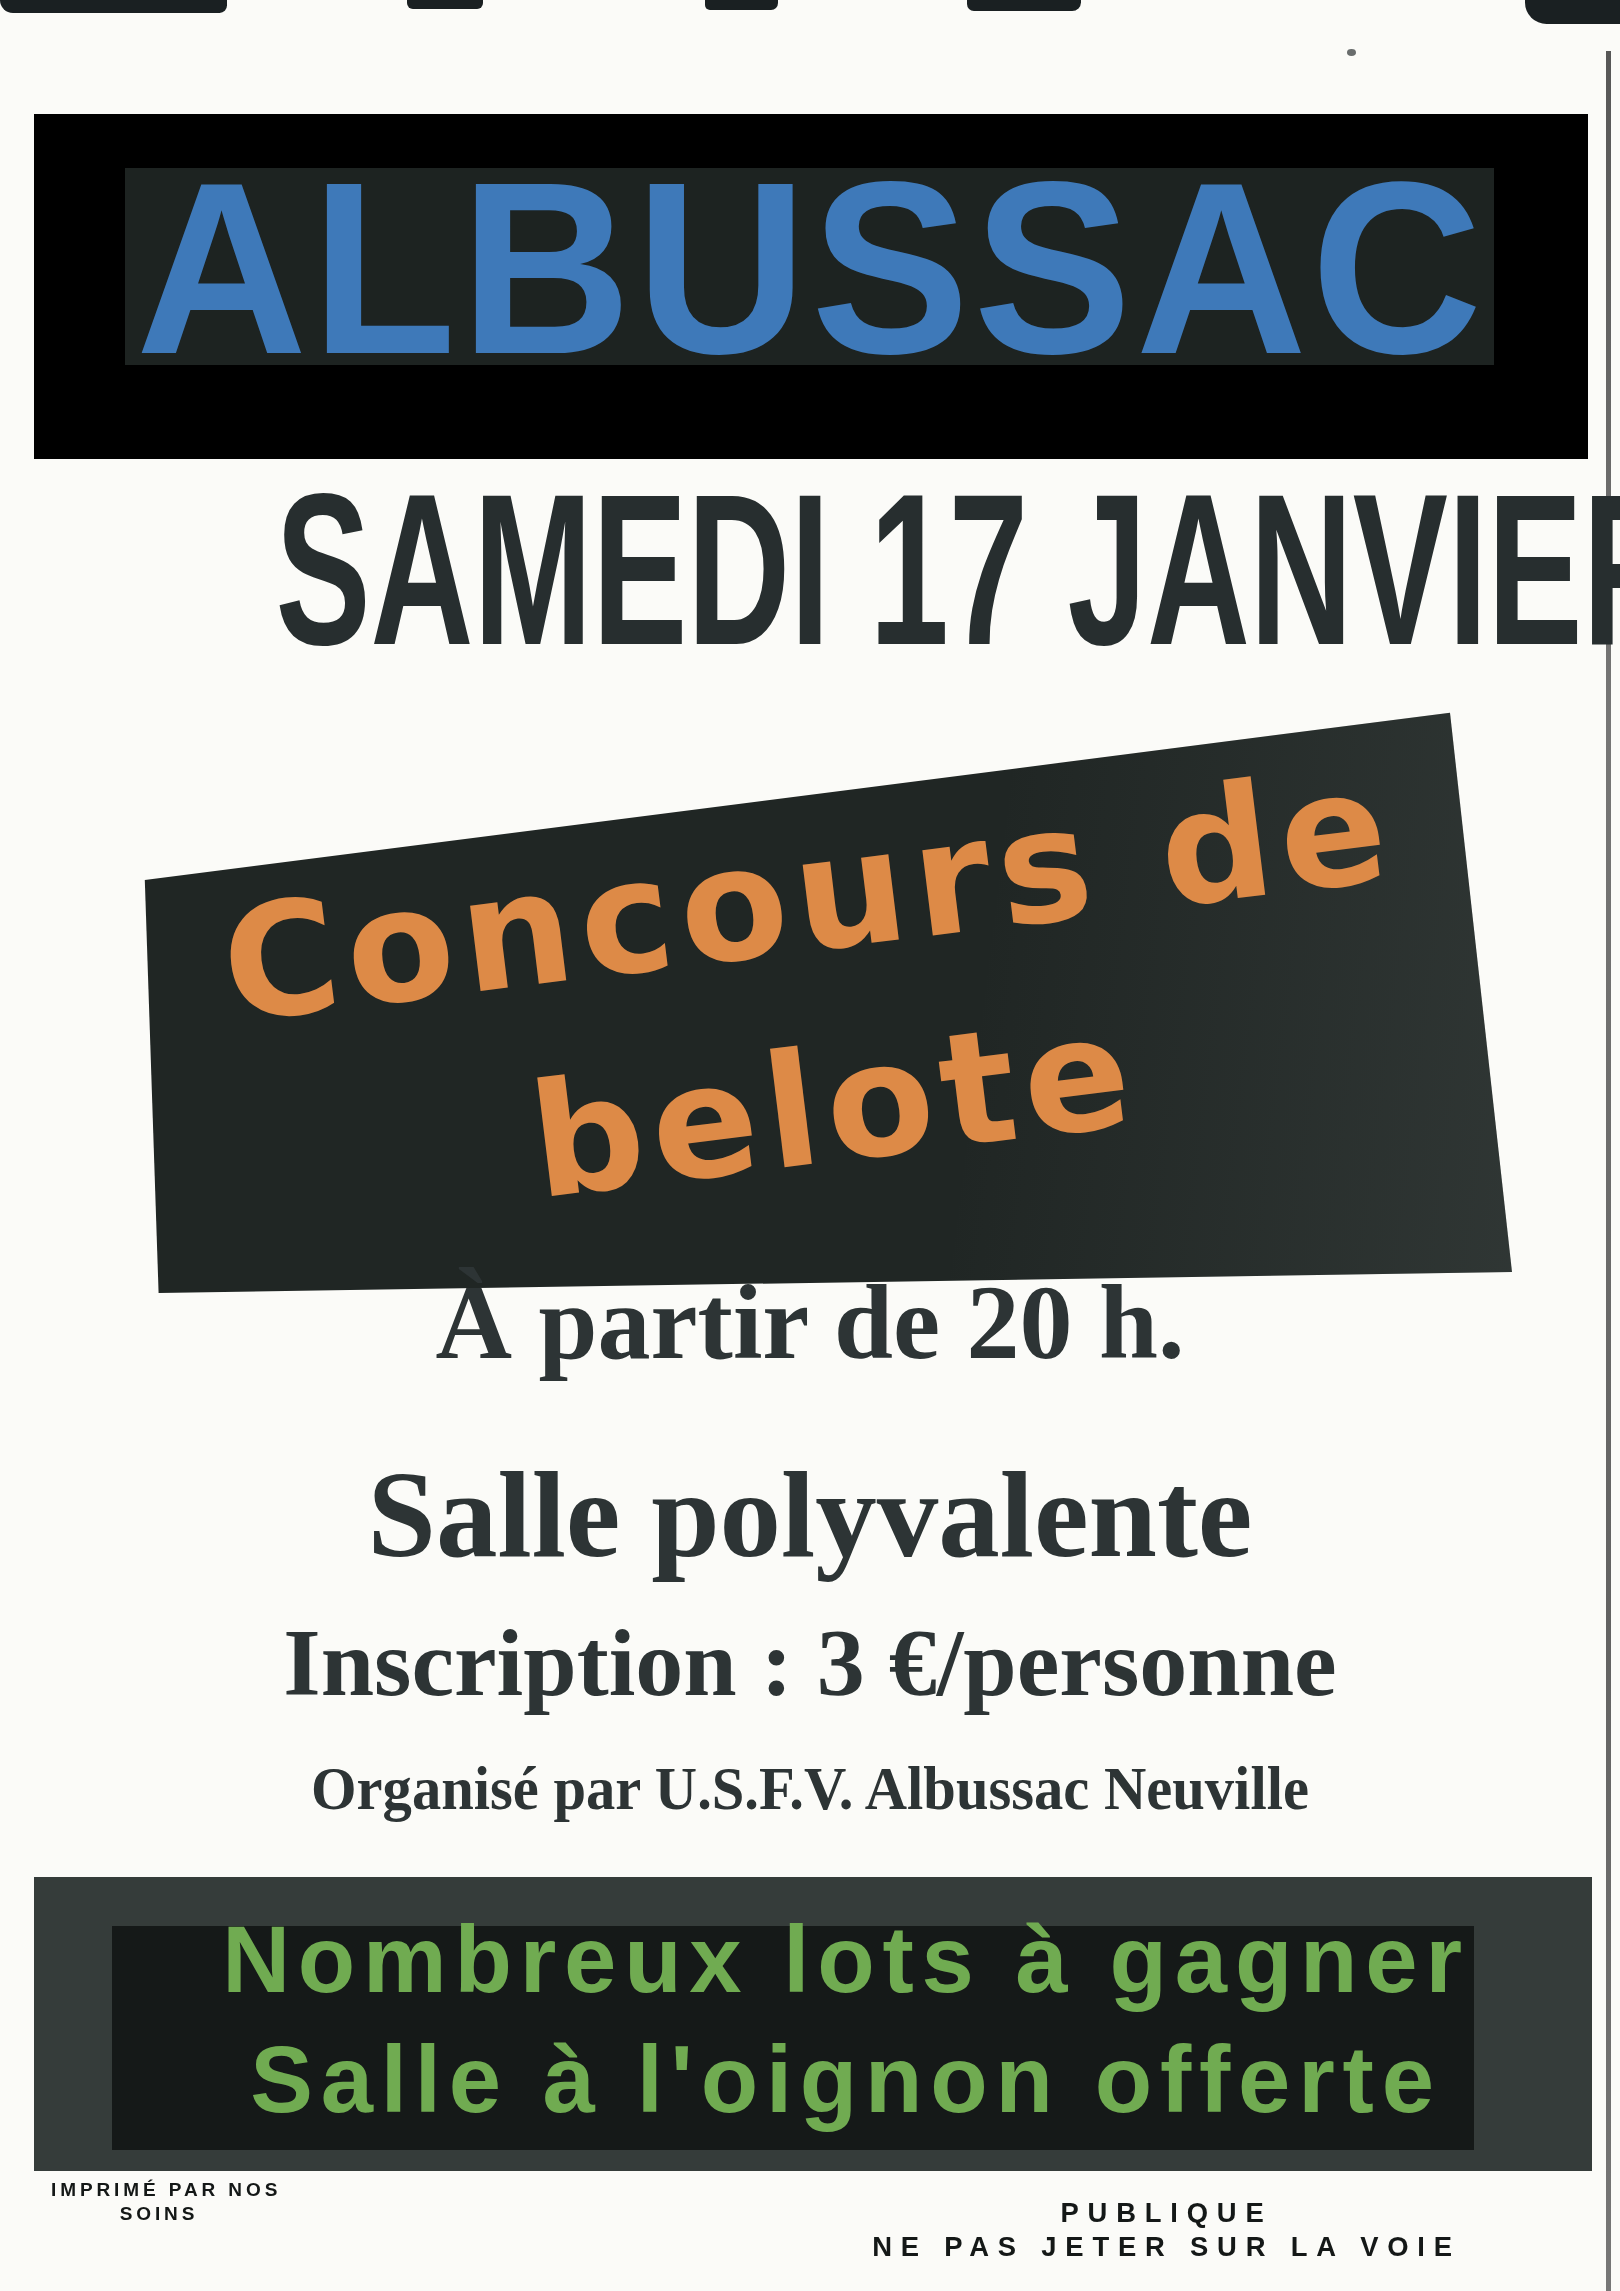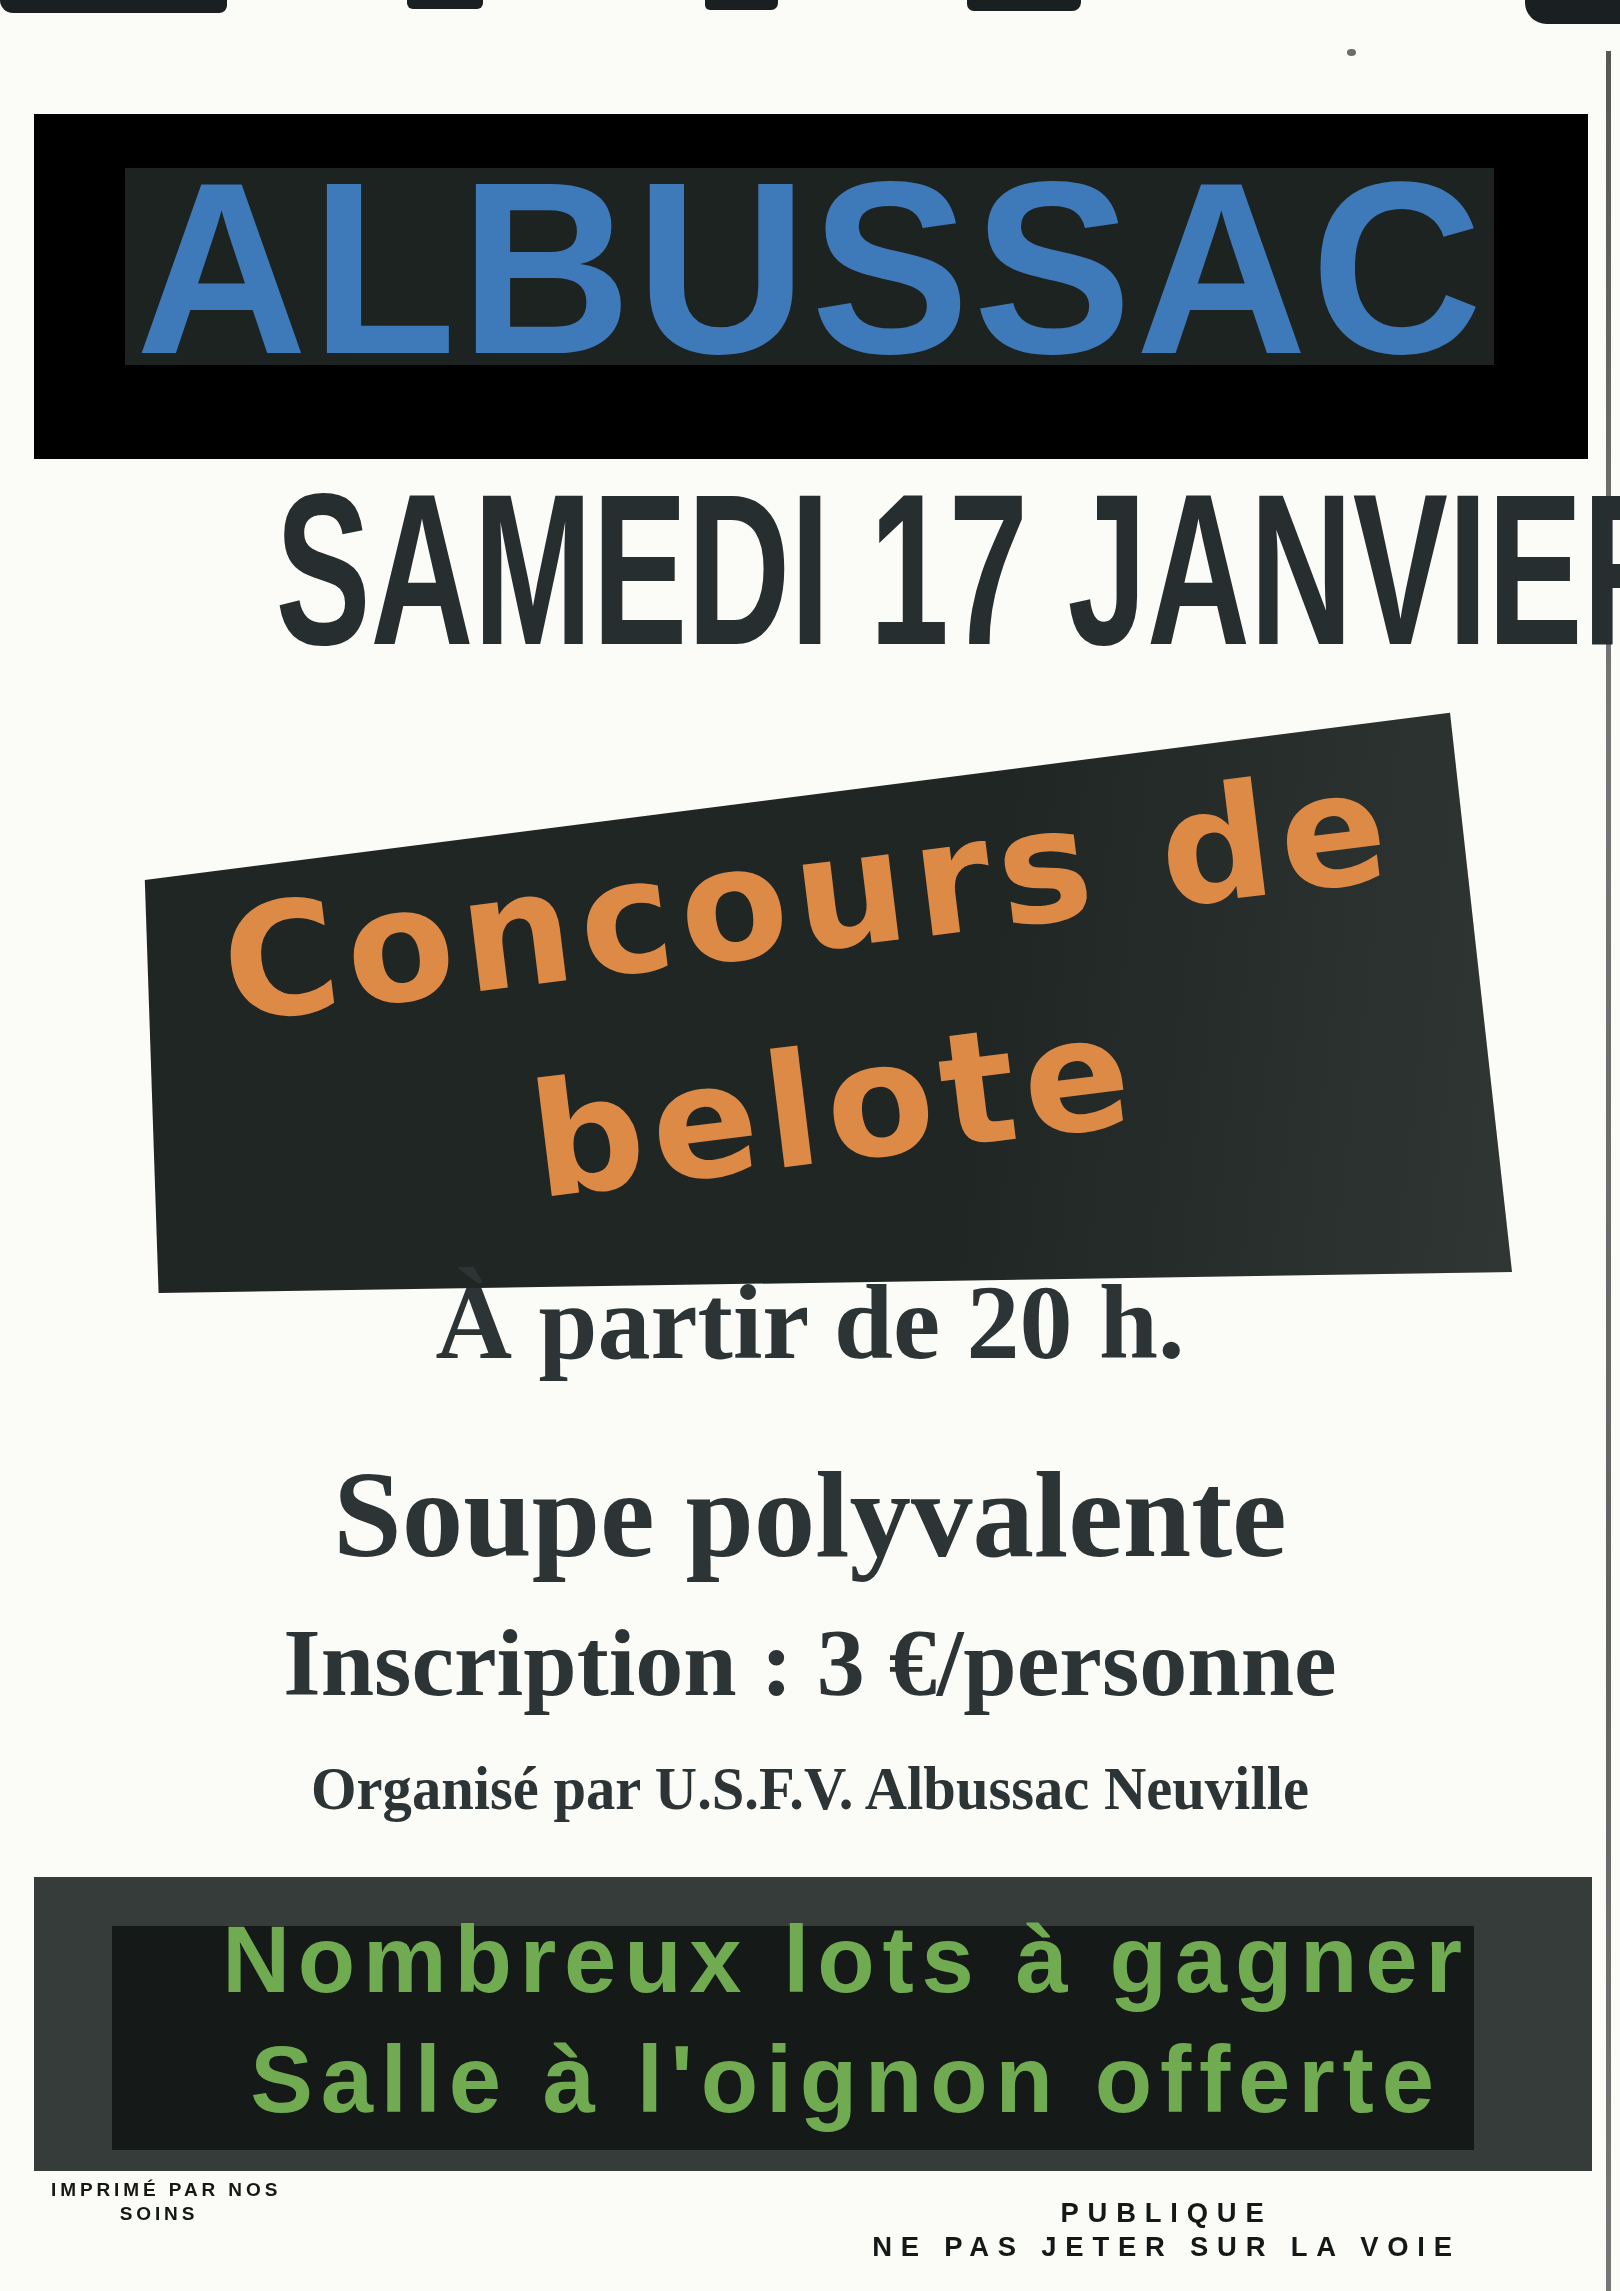--- a/index.html
+++ b/index.html
@@ -144,21 +144,21 @@
 <div class="banner-tilt-wrap">
   <div class="banner-tilt"></div>
   <div class="banner-tilt-shade"></div>
   <div class="banner-tilt-text">
     <span class="event-l1">Concours de</span>
     <span class="event-l2">belote</span>
   </div>
 </div>
 
 <div class="serif-line time-line">À partir de 20 h.</div>
-<div class="serif-line venue-line">Soupe polyvalente</div>
+<div class="serif-line venue-line">Salle polyvalente</div>
 <div class="serif-line price-line">Inscription : 3 €/personne</div>
 <div class="serif-line organizer-line">Organisé par U.S.F.V. Albussac Neuville</div>
 
 <div class="banner-bottom">
   <div class="banner-bottom-inner"></div>
 </div>
 <div class="hl-line hl1">Nombreux lots à gagner</div>
 <div class="hl-line hl2">Salle à l'oignon offerte</div>
 
 <div class="footer-print footer-left">

